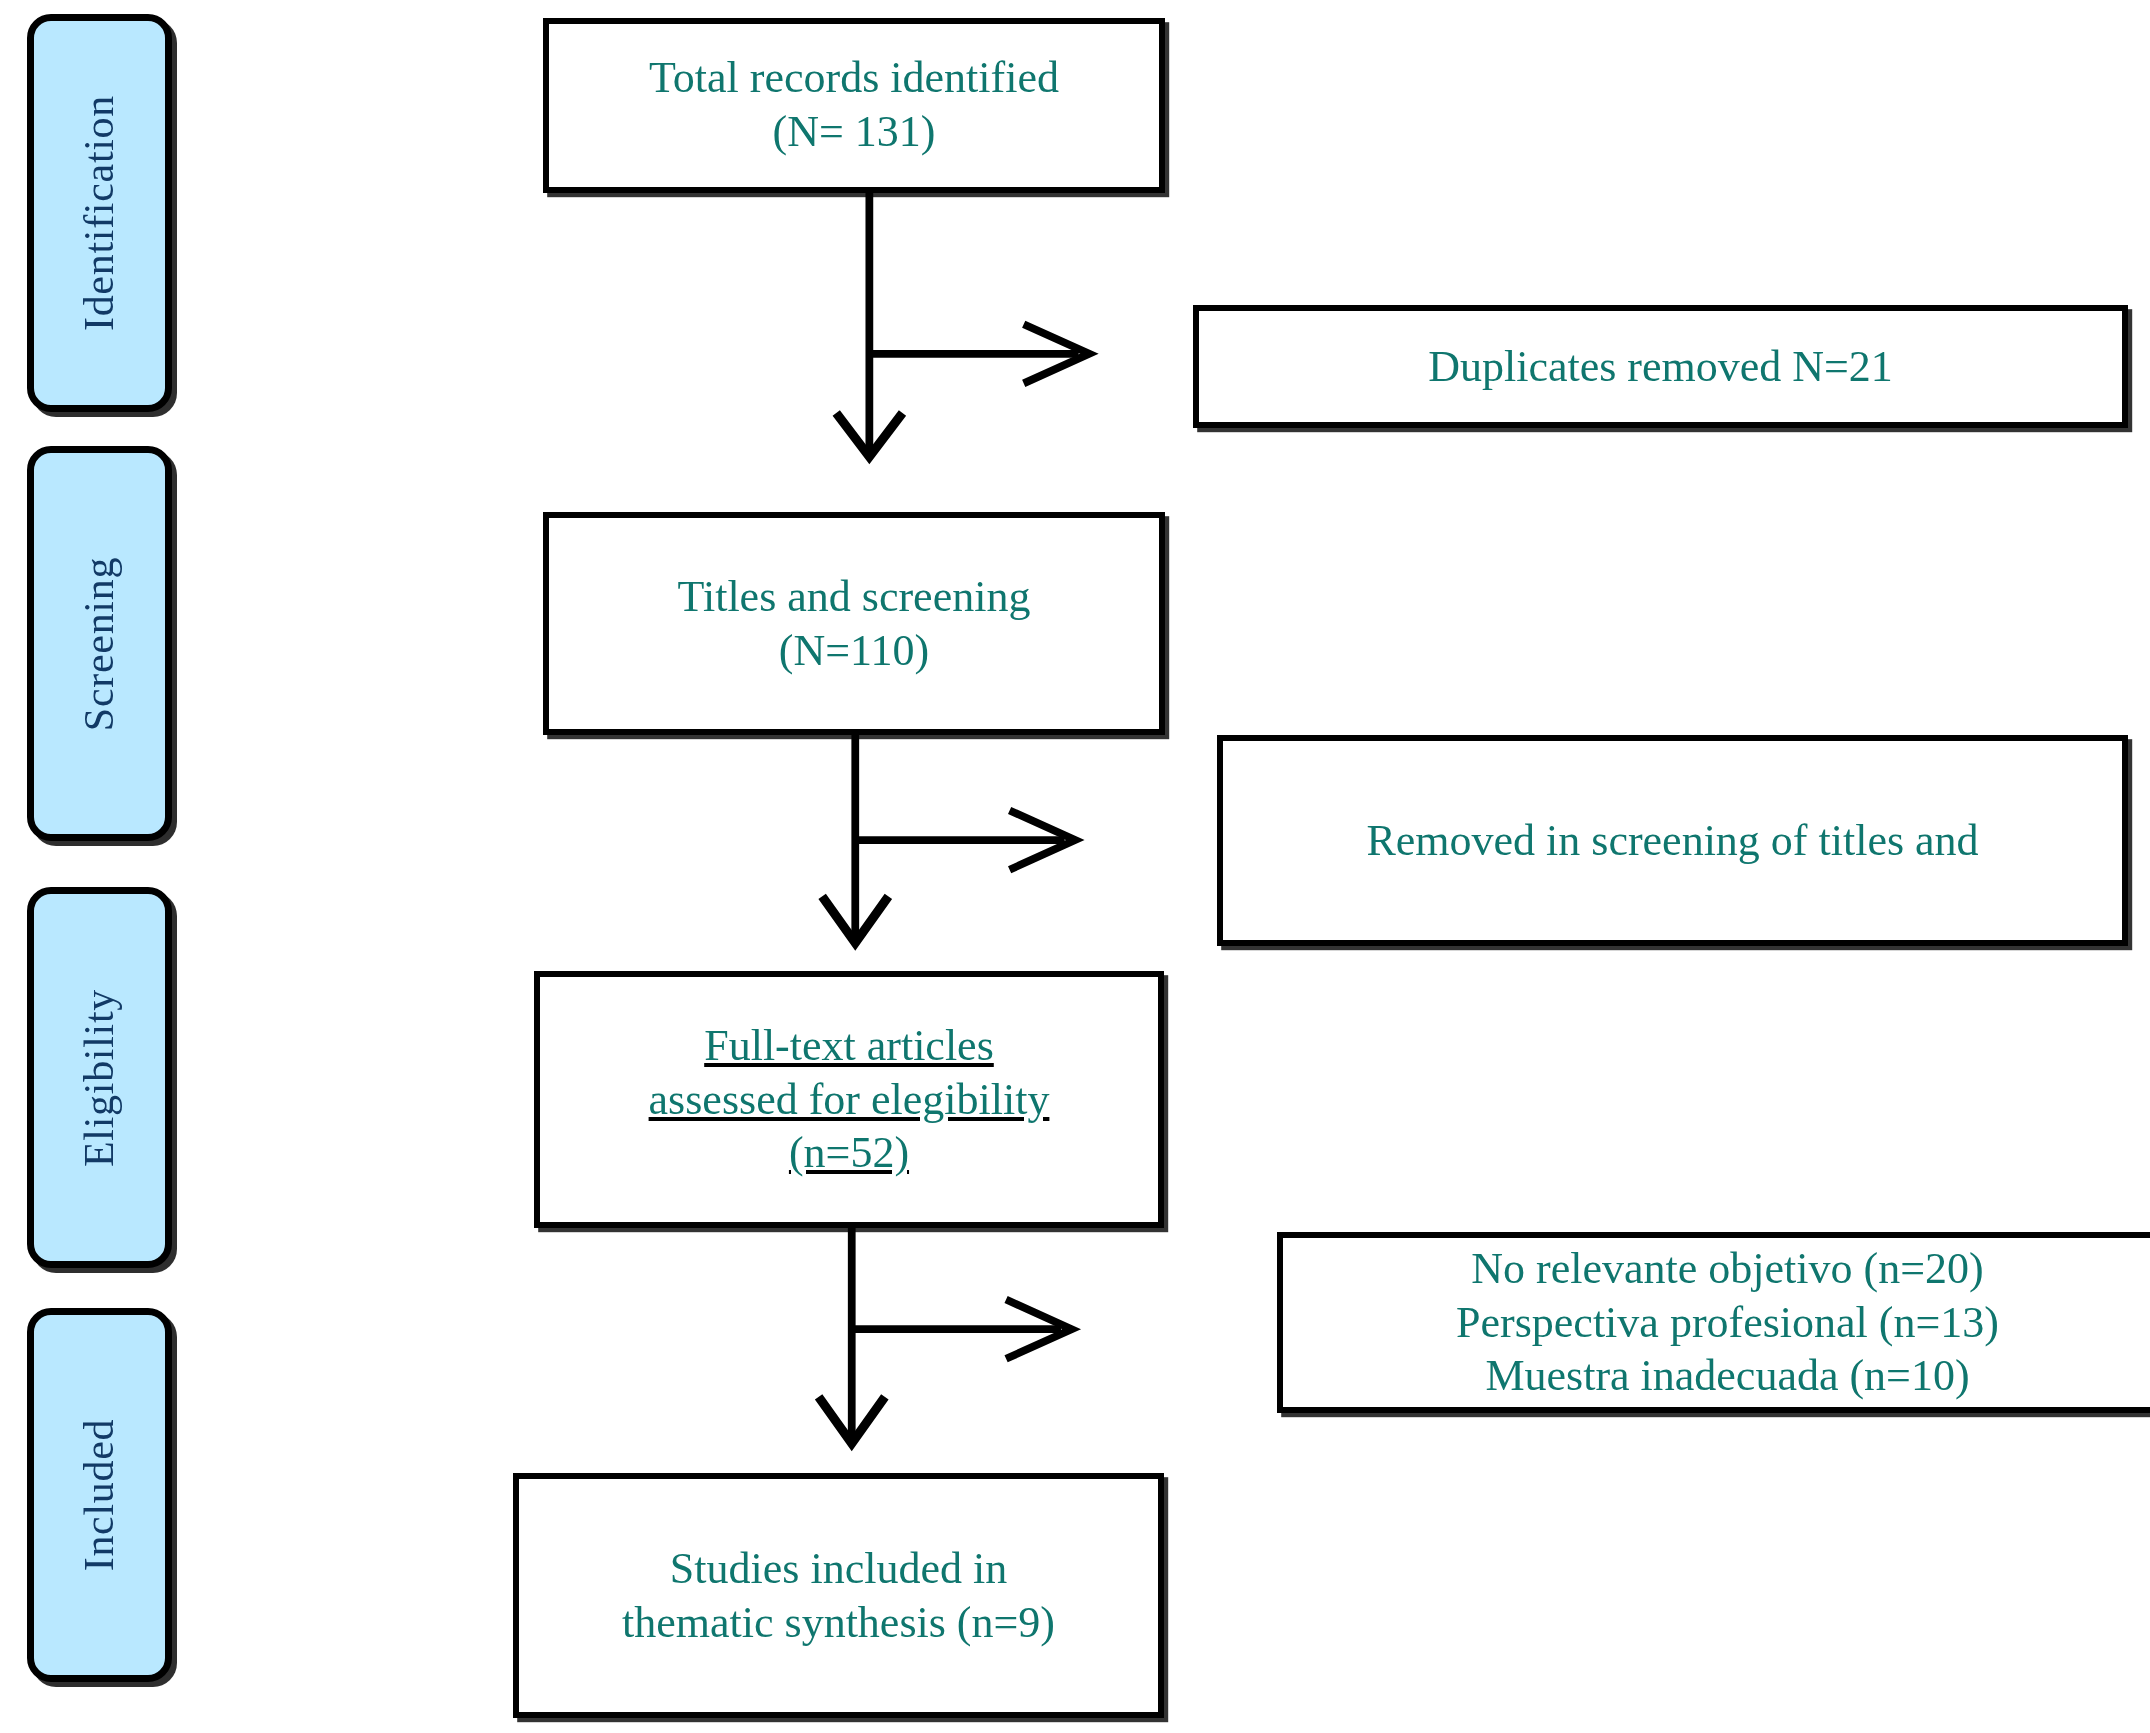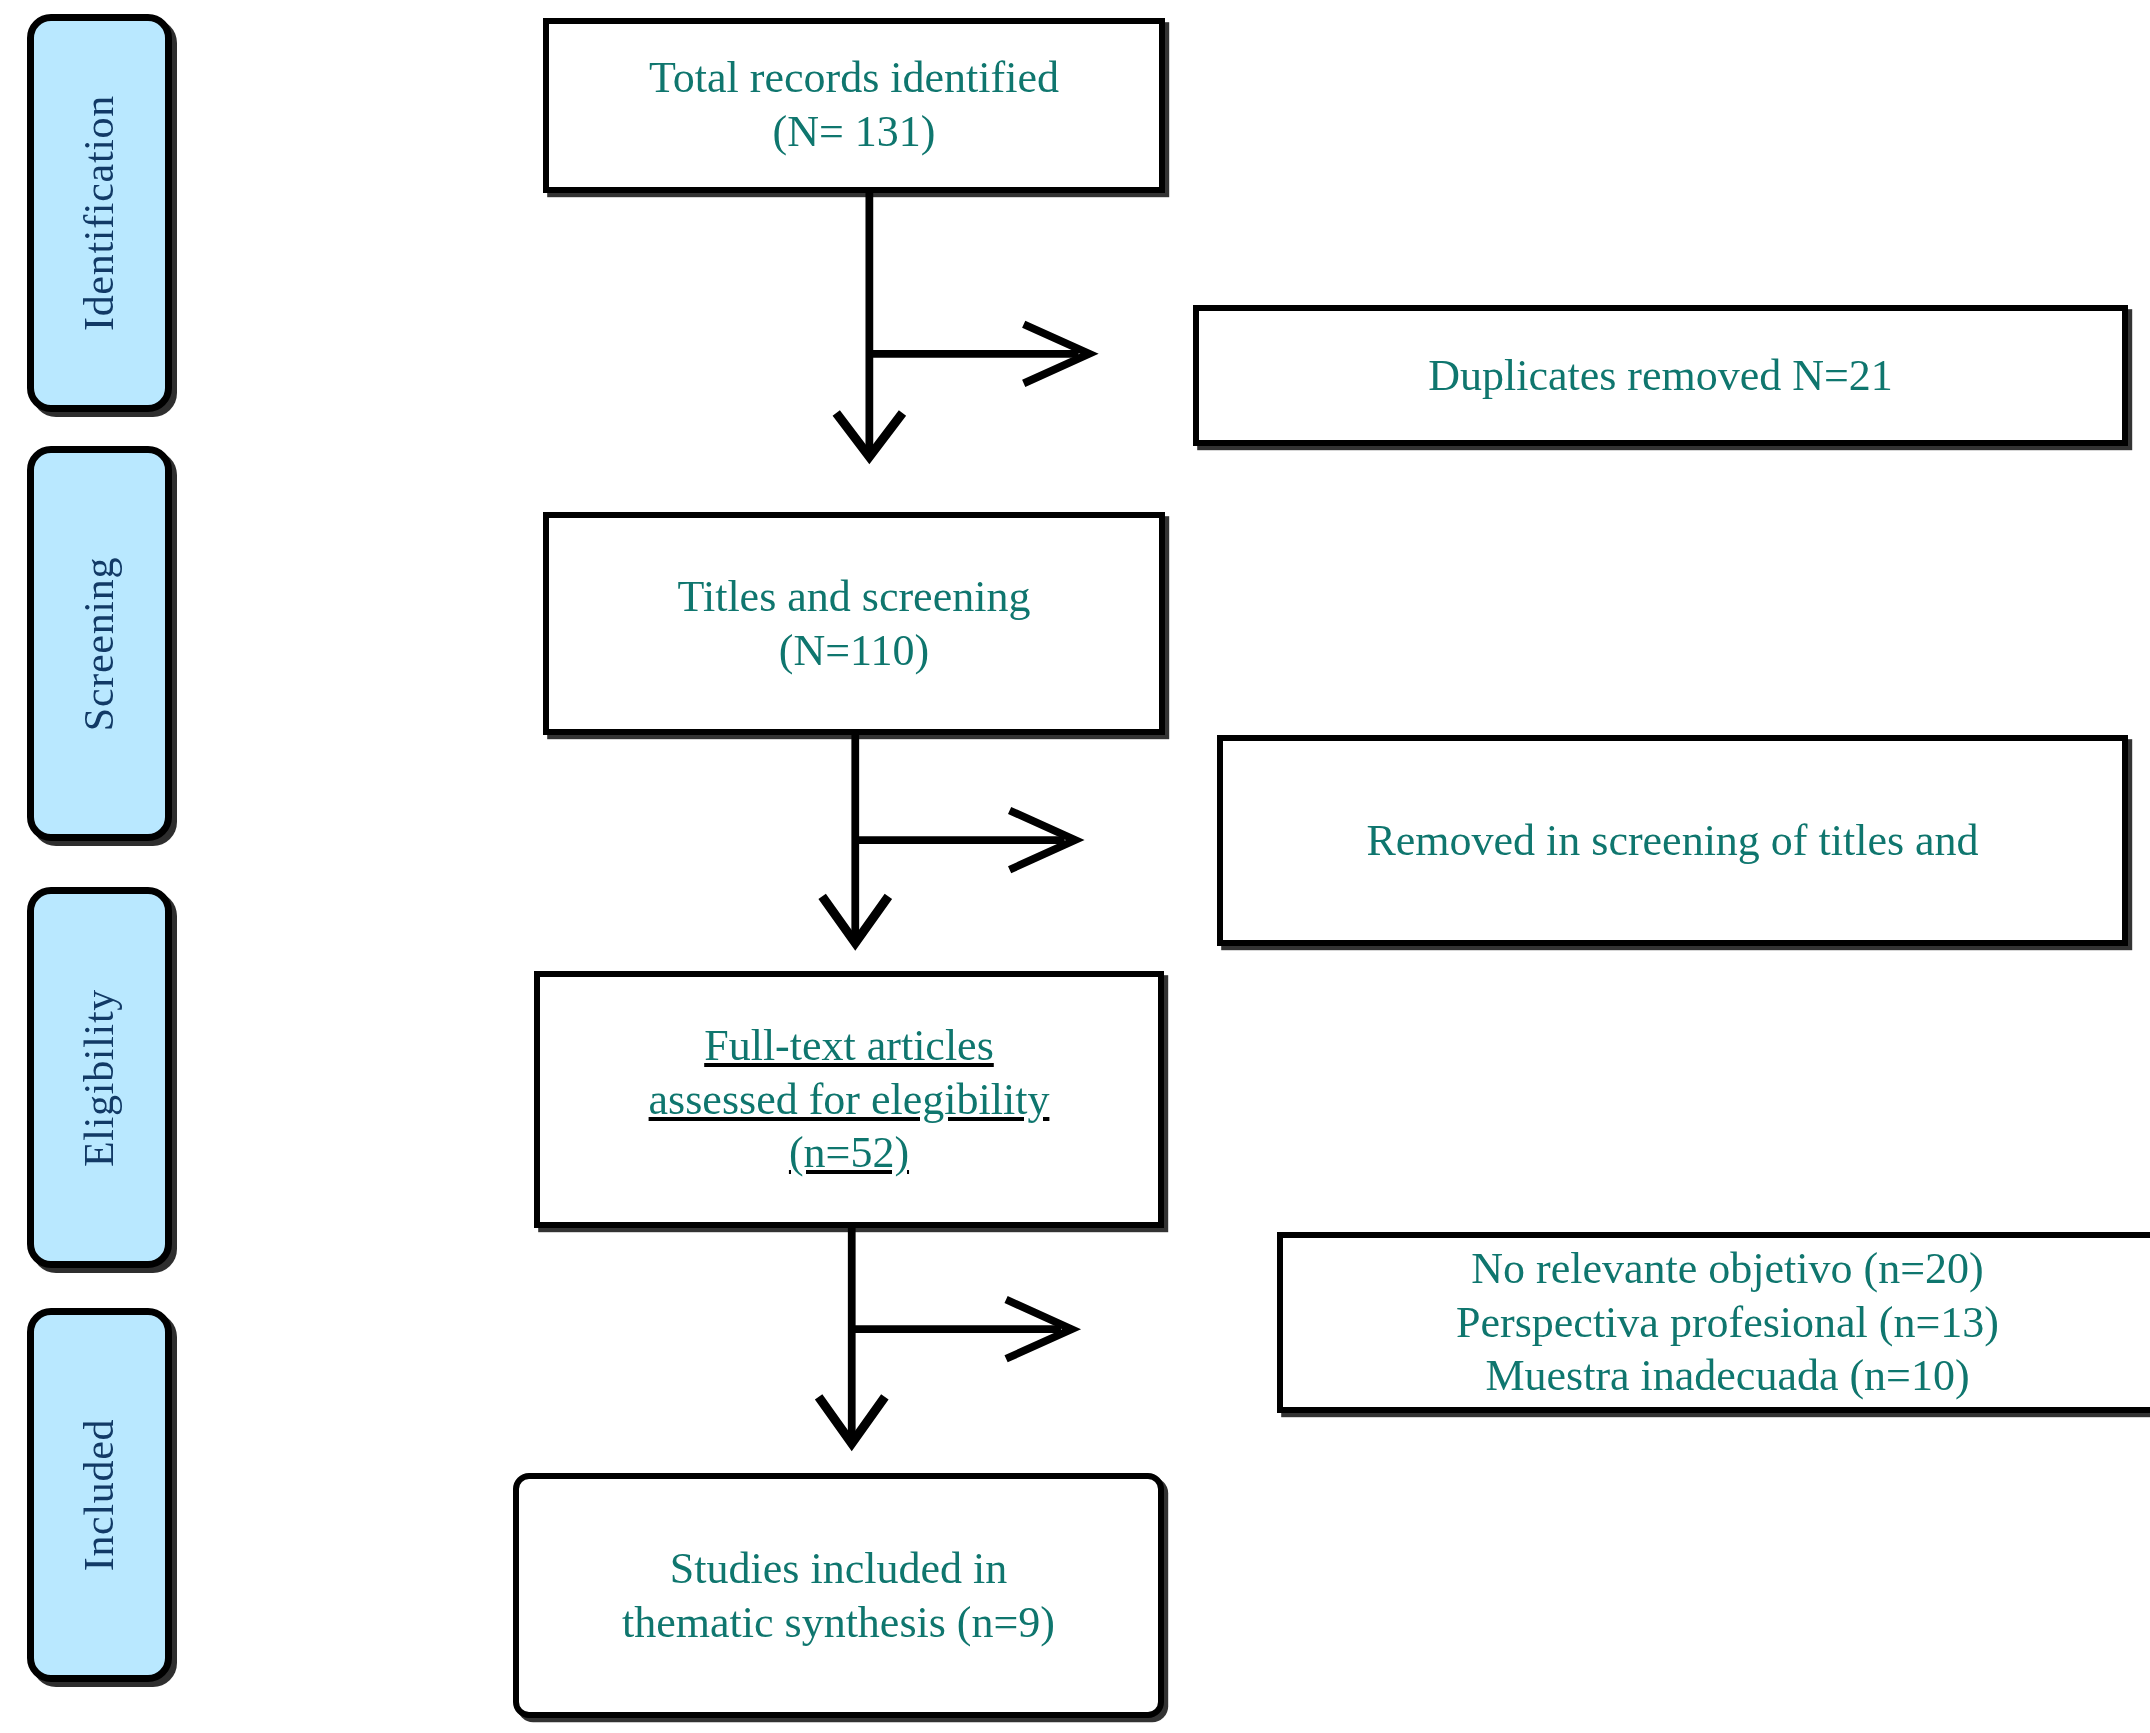--- a/index.html
+++ b/index.html
@@ -139,28 +139,28 @@
   </div>
 
   <div class="flow-box" style="left:534px; top:971px; width:630px; height:257px;text-decoration:underline;">
     <div class="flow-text">
       <span class="ln">Full-text articles</span>
       <span class="ln">assessed for elegibility</span>
       <span class="ln">(n=52)</span>
     </div>
   </div>
 
-  <div class="flow-box" style="left:513px; top:1473px; width:651px; height:245px;border-radius:16px;">
+  <div class="flow-box" style="left:513px; top:1473px; width:651px; height:245px;">
     <div class="flow-text">
       <span class="ln">Studies included in</span>
       <span class="ln">thematic synthesis (n=9)</span>
     </div>
   </div>
 
-  <div class="flow-box" style="left:1193px; top:305px; width:935px; height:141px;">
+  <div class="flow-box" style="left:1193px; top:305px; width:935px; height:123px;">
     <div class="flow-text">
       <span class="ln">Duplicates removed N=21</span>
     </div>
   </div>
 
   <div class="flow-box" style="left:1217px; top:735px; width:911px; height:211px;">
     <div class="flow-text">
       <span class="ln">Removed in screening of titles and</span>
     </div>
   </div>

